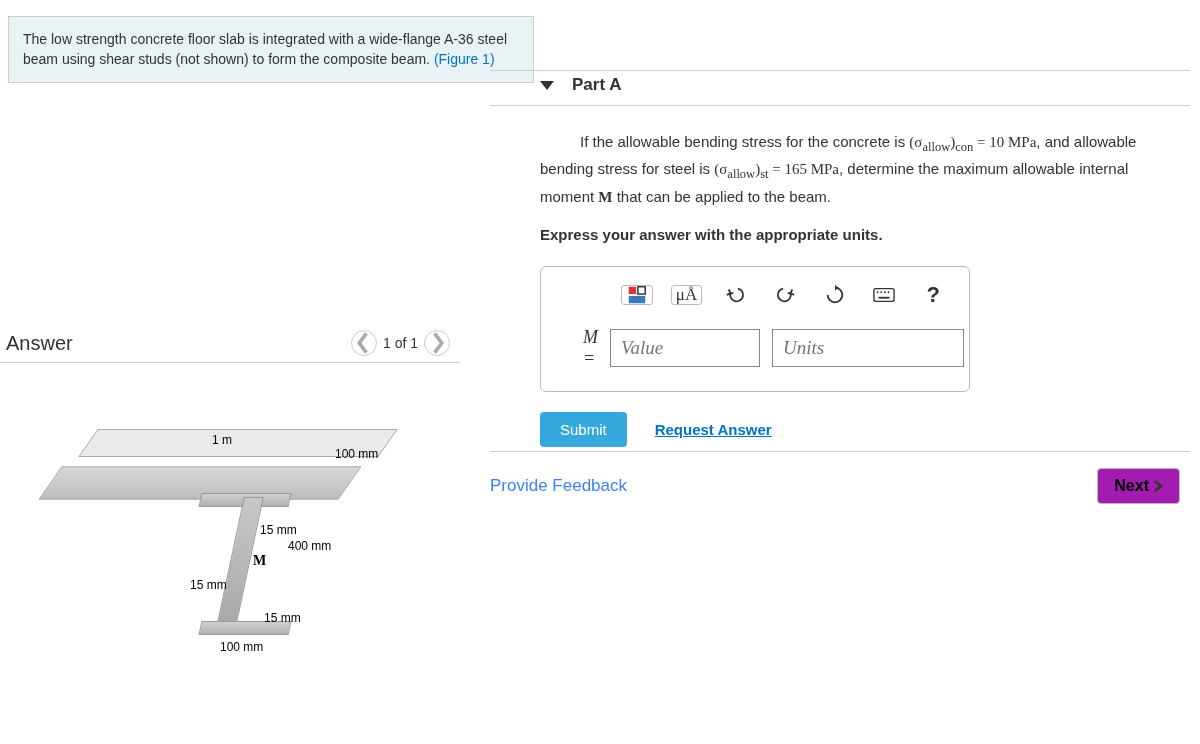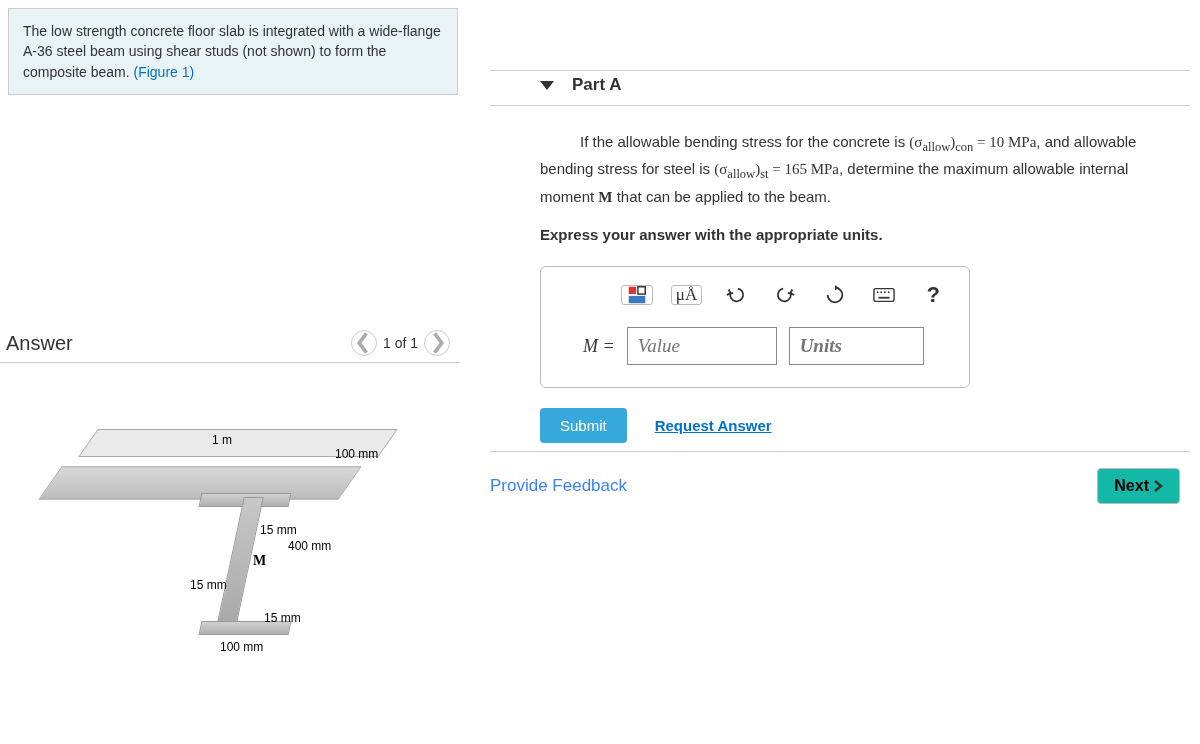--- a/index.html
+++ b/index.html
@@ -1,17 +1,17 @@
 <!DOCTYPE html>
 <html><head>
 <meta charset="utf-8">
 <style>
   * { box-sizing: border-box; margin: 0; padding: 0; }
   body { font-family: Arial, Helvetica, sans-serif; font-size: 14px; color: #333; background: #fff; width: 1200px; height: 744px; position: relative; }
-  .intro-box { position: absolute; left: 8px; top: 8px; width: 450px; background: #e9f3f6; border: 1px solid #ccc; padding: 12px 14px; line-height: 1.45; }
+  .intro-box { position: absolute; left: 8px; top: 16px; width: 526px; background: #e9f3f6; border: 1px solid #ccc; padding: 12px 14px; line-height: 1.45; }
   .intro-box a { color: #0073c8; text-decoration: none; }
   .figure-block { position: absolute; left: 0; top: 330px; width: 460px; }
   .figure-header { display: flex; align-items: center; justify-content: space-between; padding: 0 10px 6px 6px; border-bottom: 1px solid #ccc; }
   .figure-title { font-size: 20px; color: #333; }
   .pager { display: flex; align-items: center; gap: 6px; font-size: 14px; color: #333; }
   .pager-btn { width: 26px; height: 26px; border: 1px solid #ccc; border-radius: 50%; background: #fff; display: flex; align-items: center; justify-content: center; color: #888; cursor: pointer; }
   .figure-canvas { position: relative; width: 460px; height: 320px; margin-top: 30px; }
   .slab { position: absolute; left: 50px; top: 60px; width: 300px; height: 60px; background: linear-gradient(#d8d8d8,#bcbcbc); transform: skewX(-35deg) scaleY(.55); border:1px solid #999; }
   .slab-top { position: absolute; left: 88px; top: 36px; width: 300px; height: 28px; background: #eaeaea; transform: skewX(-35deg); border:1px solid #aaa; }
   .web { position: absolute; left: 230px; top: 104px; width: 20px; height: 130px; background: linear-gradient(#c8c8c8,#a8a8a8); transform: skewX(-12deg); border:1px solid #999;}
@@ -27,27 +27,27 @@
   .instruct { font-weight: bold; margin-top: 14px; }
   .input-panel { margin: 20px 0 0 50px; border: 1px solid #bbb; border-radius: 6px; width: 430px; padding: 18px 20px 22px 20px; }
   .toolbar { display: flex; align-items: center; gap: 18px; margin-bottom: 22px; padding-left: 60px;}
   .tool { width: 38px; height: 20px; display:flex; align-items:center; justify-content:center; font-size: 18px; color:#333; cursor:pointer; }
   .tool.box { border:1px solid #bbb; border-radius:3px; }
   .tool svg { width: 22px; height:22px; }
   .eq-row { display:flex; align-items:center; gap: 12px; padding-left: 22px;}
   .eq-label { font-style: italic; font-family:'Times New Roman',serif; font-size:18px; }
   .val-input, .unit-input { height: 38px; border:1px solid #888; padding: 0 10px; font-size: 19px; font-style: italic; font-family:'Times New Roman',serif; color:#888; }
   .val-input { width: 150px; }
-  .unit-input { width: 135px; font-weight: bold; }
+  .unit-input { width: 192px; }
   .actions { margin: 20px 0 0 50px; display:flex; align-items:center; gap: 28px; }
   .submit-btn { background:#37a8db; color:#fff; border:none; border-radius:4px; padding:9px 20px; font-size:15px; cursor:pointer; }
   .link { color:#0073c8; font-weight:bold; text-decoration:underline; font-size:15px; cursor:pointer; }
   .footer-row { position:absolute; left:490px; bottom: 240px; width: 700px; border-top:1px solid #ccc; padding-top:16px; display:flex; justify-content:space-between; align-items:center; padding-right:10px;}
   .feedback { color:#3b82f6; font-size:17px; padding-left:0; cursor:pointer;}
-  .next-btn { border:1px solid #bbb; background:#14b8a6; border-radius:4px; padding:8px 16px; font-size:16px; font-weight:bold; cursor:pointer; display:flex; align-items:center; gap:4px;}
+  .next-btn { border:1px solid #bbb; background:#a21caf; border-radius:4px; padding:8px 16px; font-size:16px; font-weight:bold; cursor:pointer; display:flex; align-items:center; gap:4px;}
 </style>
 </head>
 <body>
 
 <div class="intro-box">
   <span>The low strength concrete floor slab is integrated with a wide-flange A-36 steel beam using shear studs (not shown) to form the composite beam. </span><a href="#">(Figure 1)</a>
 </div>
 
 <div class="figure-block">
   <div class="figure-header">

